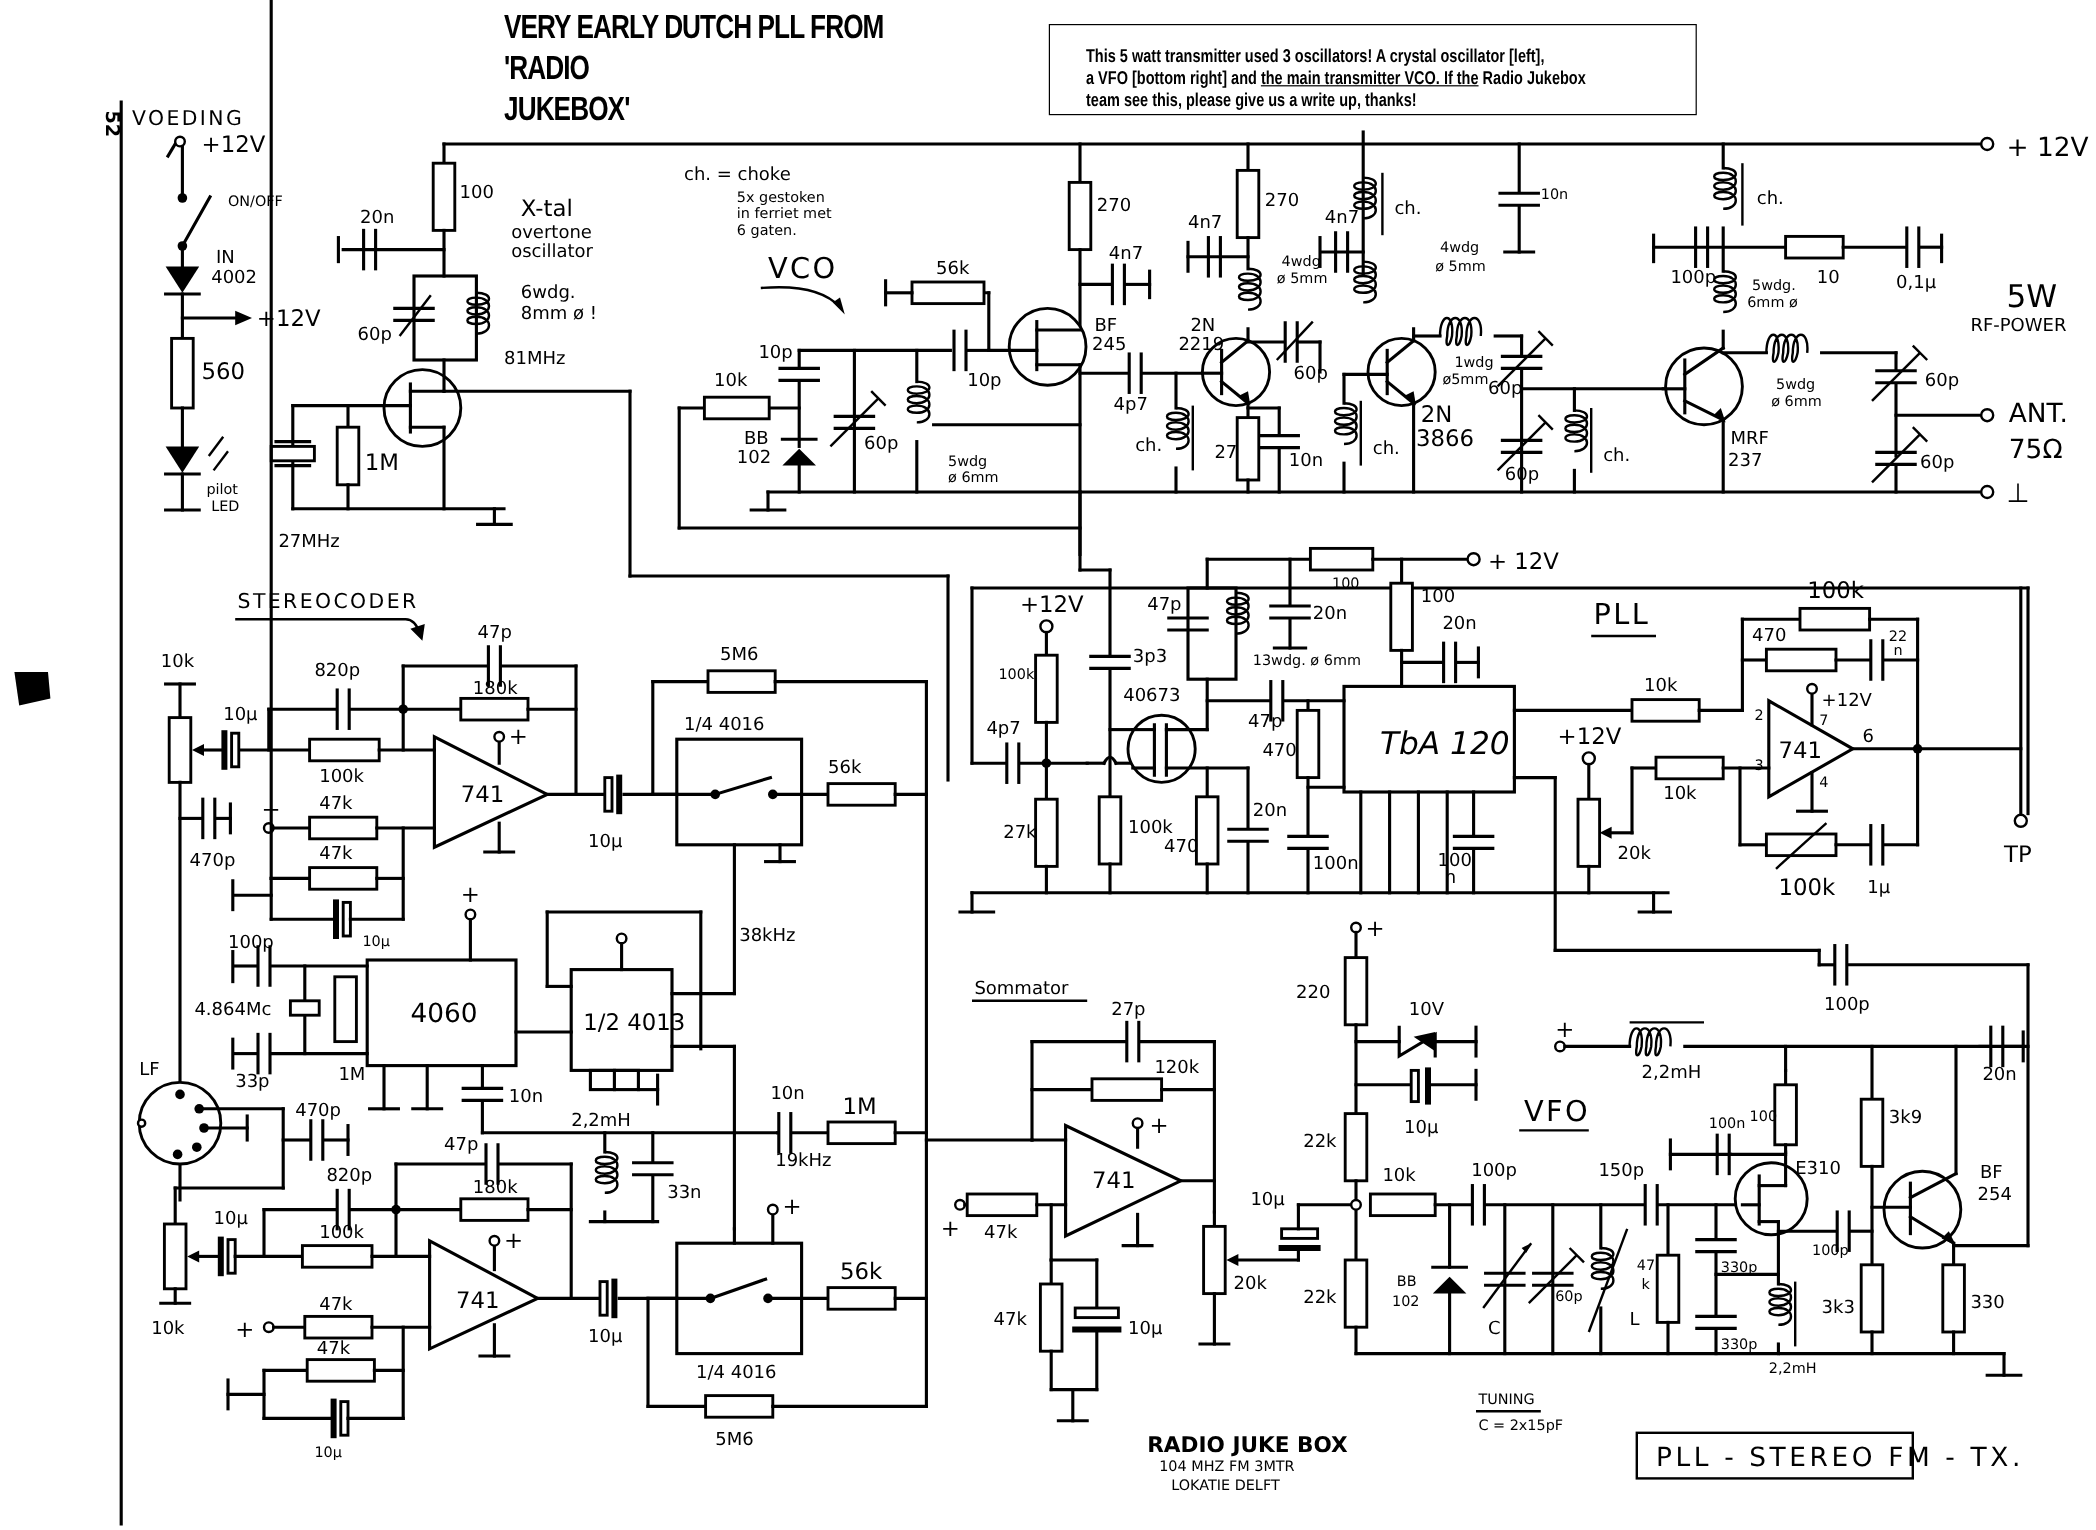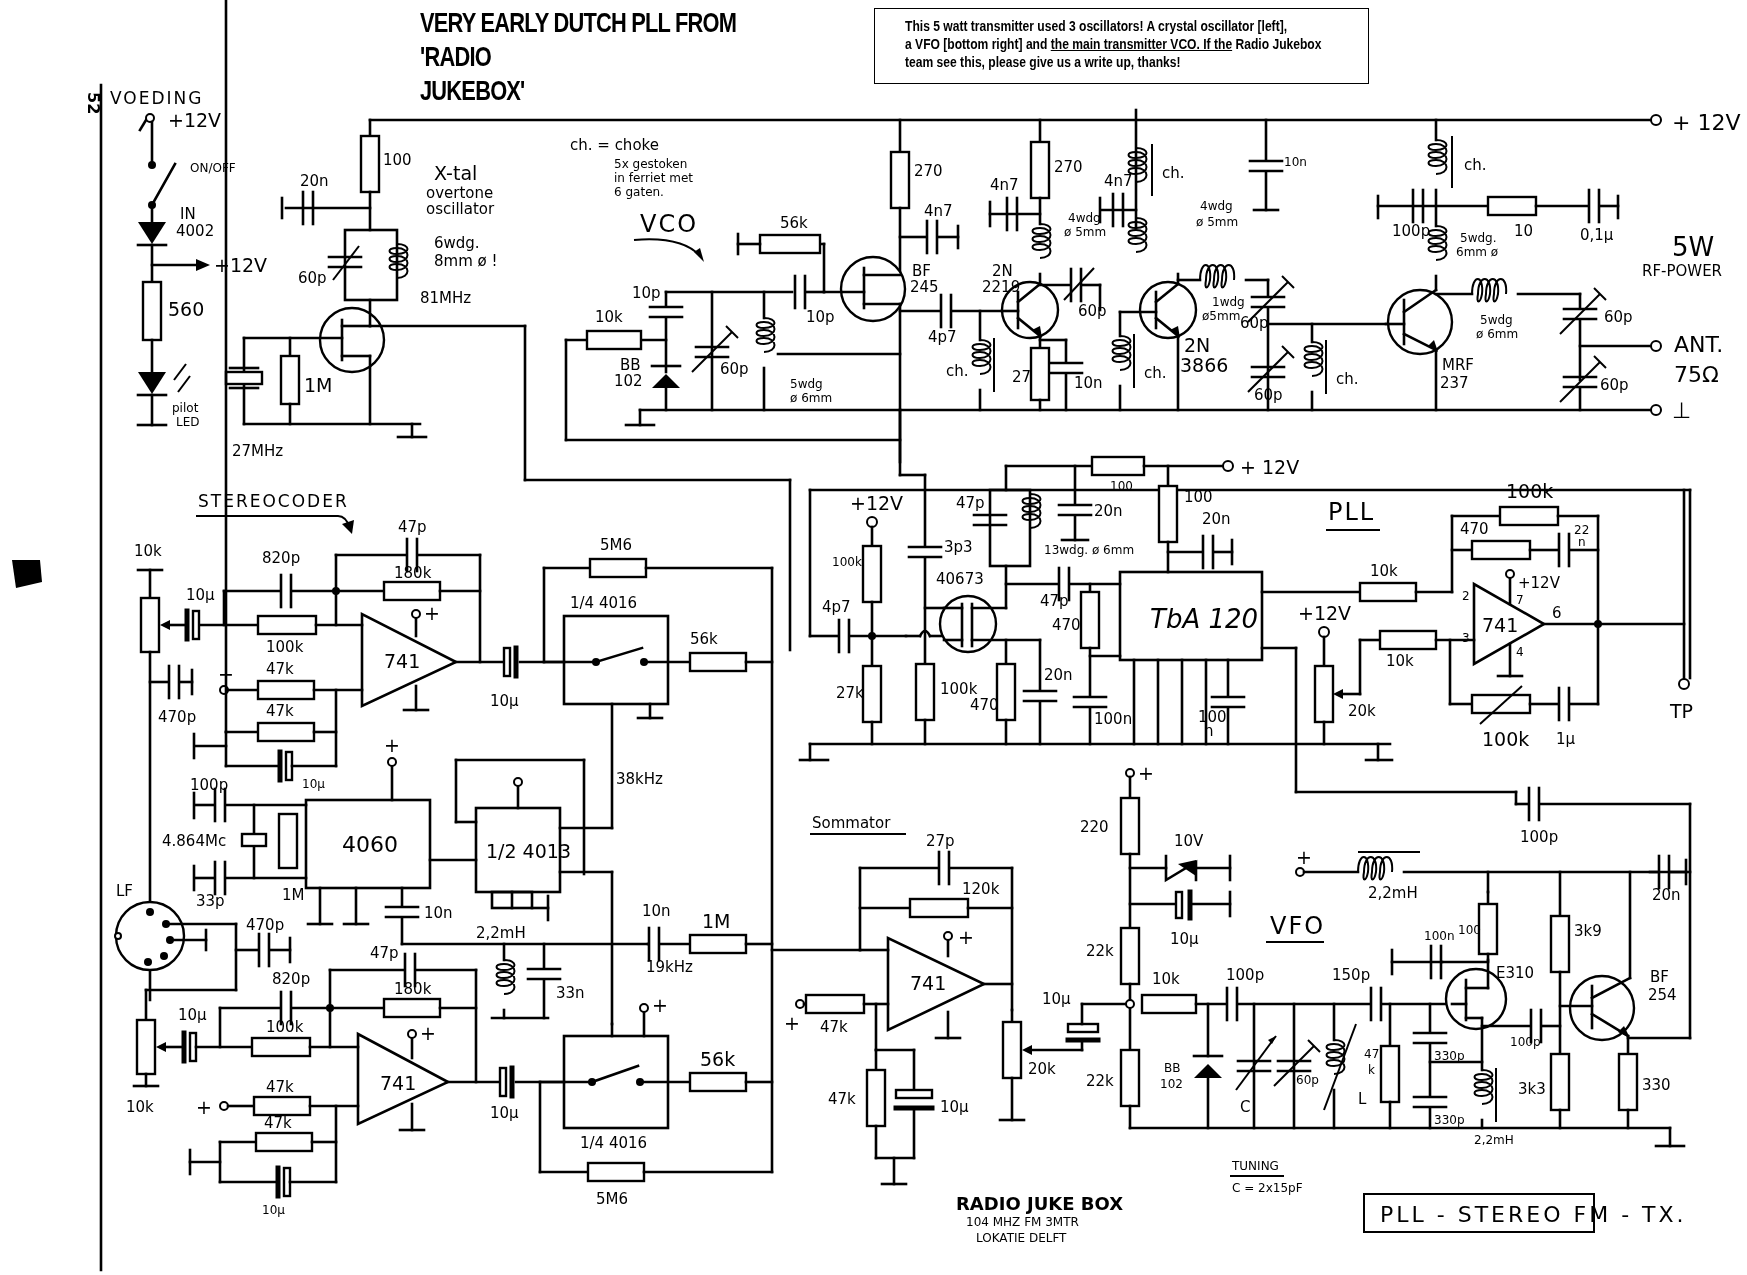--- a/index.html
+++ b/index.html
@@ -1,18 +1,18 @@
 <!DOCTYPE html>
 <html><head>
 <meta charset="utf-8">
 <style>
   html,body{margin:0;padding:0;background:#fff;}
   body{width:1747px;height:1275px;position:relative;overflow:hidden;font-family:"DejaVu Sans",sans-serif;color:#000;}
   #title{position:absolute;left:420px;top:6px;width:460px;font-family:"Liberation Sans",sans-serif;font-weight:bold;font-size:28px;line-height:34px;letter-spacing:-1px;transform:scaleX(0.78);transform-origin:left top;}
-  #note{position:absolute;left:874px;top:8px;width:495px;height:76px;border:1.5px solid #000;box-sizing:border-box;padding:8px 0 0 30px;font-family:"Liberation Sans",sans-serif;font-weight:bold;font-size:15.5px;line-height:18px;transform-origin:left top;}
+  #note{position:absolute;left:874px;top:20px;width:540px;height:76px;border:1.5px solid #000;box-sizing:border-box;padding:18px 0 0 30px;font-family:"Liberation Sans",sans-serif;font-weight:bold;font-size:15.5px;line-height:18px;transform-origin:left top;}
   #note .inner{transform:scaleX(0.78);transform-origin:left top;width:760px;}
   #note u{text-decoration:underline;}
   svg#sch{position:absolute;left:0;top:0;}
   .w{stroke:#000;stroke-width:2.6;fill:none;stroke-linecap:square;}
   .t{stroke:#000;stroke-width:2;fill:none;}
   .f{fill:#000;}
   .r{fill:#fff;stroke:#000;stroke-width:2.4;}
   .lbl{font-family:"DejaVu Sans",sans-serif;font-size:15px;fill:#000;}
   .lbl-b{font-family:"DejaVu Sans",sans-serif;font-size:19px;fill:#000;}
   .lbl-s{font-family:"DejaVu Sans",sans-serif;font-size:12px;fill:#000;}

